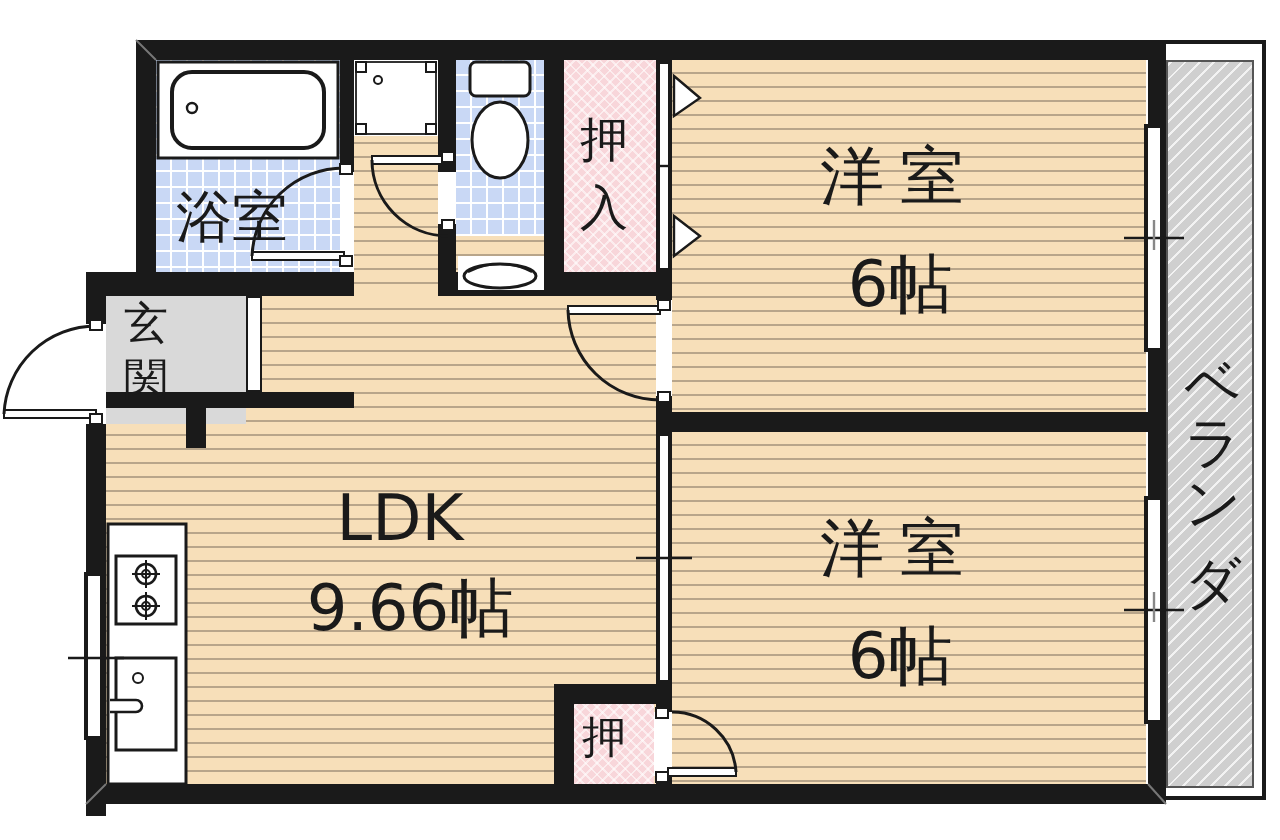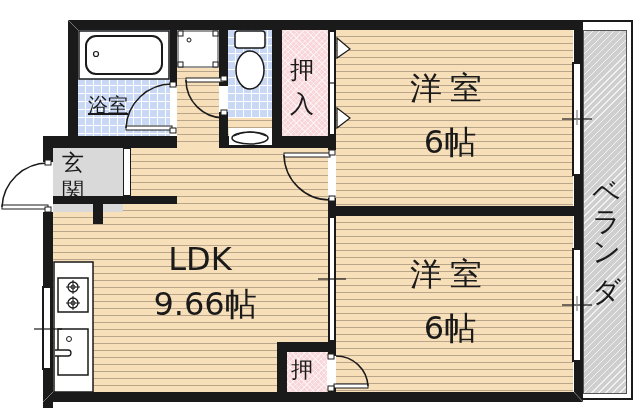--- a/index.html
+++ b/index.html
@@ -195,21 +195,21 @@
     <line x1="577" y1="296" x2="577" y2="311" stroke="#888"></line>
   </g>
 
   <g stroke="#777" stroke-width="1">
     <line x1="68" y1="20" x2="78" y2="30"></line>
     <line x1="43" y1="402" x2="53" y2="392"></line>
     <line x1="574" y1="392" x2="583" y2="402"></line>
   </g>
 </svg>
 
-<div class="label" style="left:88px;top:95px;font-size:20px;text-decoration:underline;">浴室</div>
+<div class="label" style="left:88px;top:95px;font-size:28px;">浴室</div>
 
 <div class="label" style="left:290px;top:58px;font-size:24px;">押</div>
 <div class="label" style="left:290px;top:92px;font-size:24px;">入</div>
 
 <div class="label" style="left:62px;top:152px;font-size:22px;">玄</div>
 <div class="label" style="left:62px;top:180px;font-size:22px;">関</div>
 
 <div class="label" style="left:400px;top:72px;width:100px;font-size:32px;letter-spacing:8px;">洋室</div>
 <div class="label" style="left:400px;top:126px;width:100px;font-size:32px;">6帖</div>
 

